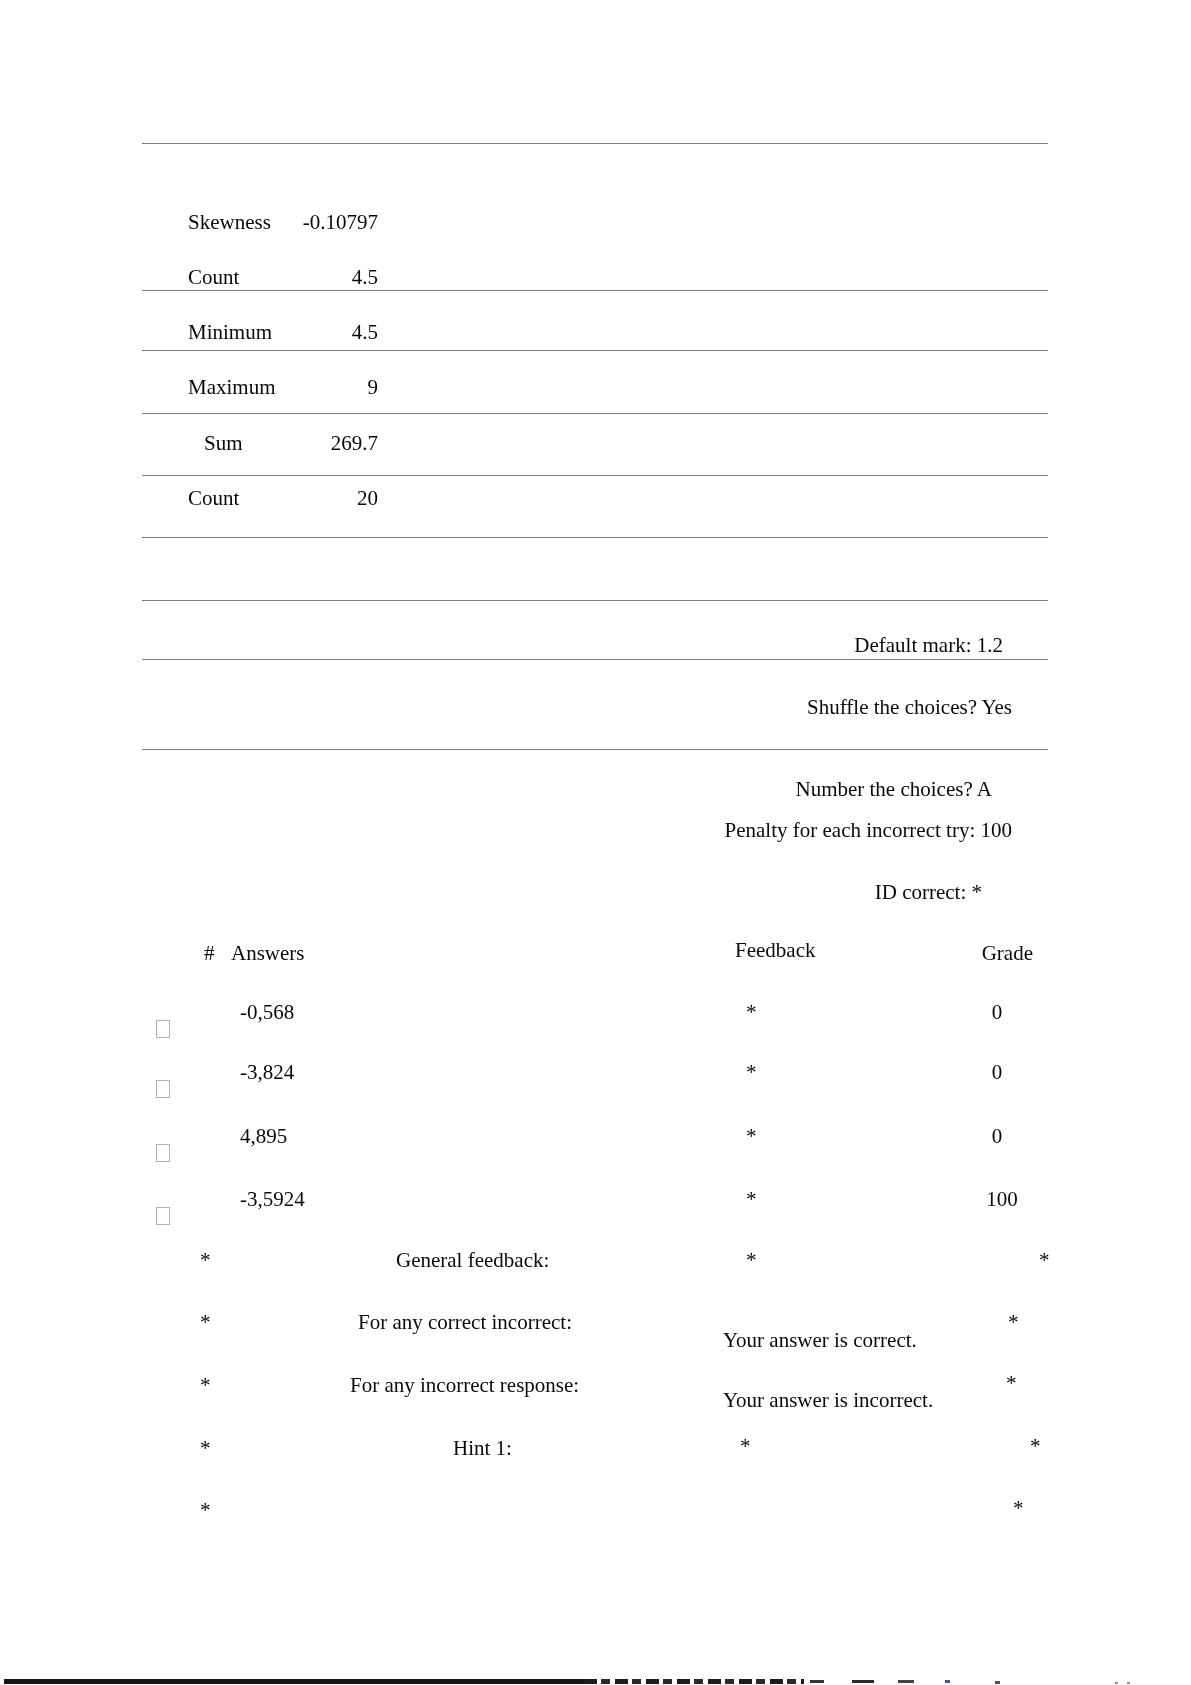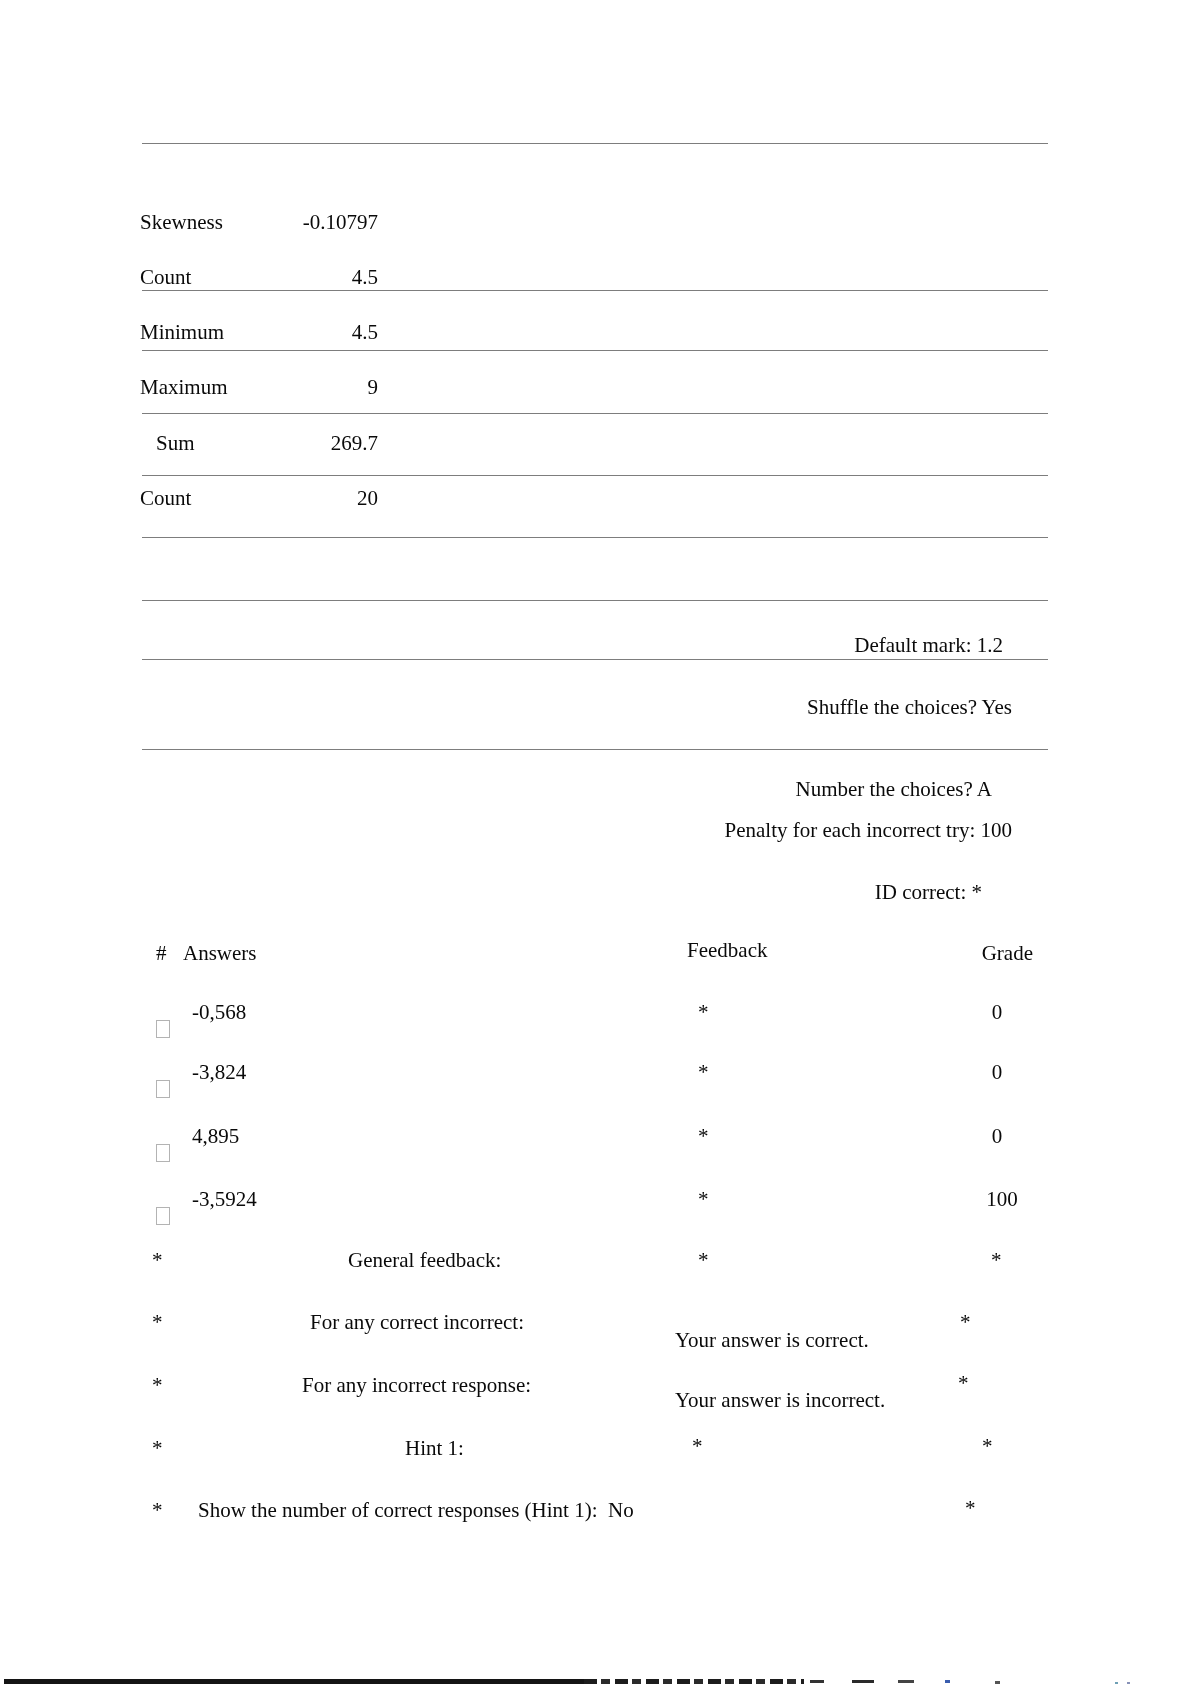--- a/index.html
+++ b/index.html
@@ -6,21 +6,21 @@
   .page {
     position: relative;
     width: 1191px;
     height: 1685px;
     background: #ffffff;
     overflow: hidden;
     font-family: "Liberation Serif", "DejaVu Serif", serif;
     font-size: 21px;
     color: #0a0a0a;
   }
-  .abs { position: absolute; white-space: nowrap; }
+  .abs { position: absolute; white-space: nowrap; margin-left: 48px; }
   .rule {
     position: absolute;
     left: 142px;
     width: 906px;
     height: 0;
     border-top: 1.4px solid #7d7d7d;
   }
   .tofu {
     position: absolute;
     width: 12px;
@@ -128,21 +128,20 @@
   <span class="abs" style="left:302px; top:1373px">For any incorrect response:</span>
   <span class="abs" style="left:675px; top:1388px">Your answer is incorrect.</span>
   <span class="abs" style="left:958px; top:1371px">*</span>
 
   <span class="abs" style="left:152px; top:1436px">*</span>
   <span class="abs" style="left:405px; top:1436px">Hint 1:</span>
   <span class="abs" style="left:692px; top:1434px">*</span>
   <span class="abs" style="left:982px; top:1434px">*</span>
 
   <span class="abs" style="left:152px; top:1498px">*</span>
-  <span class="abs pre" style="left:198px; top:1498px">Show the number of correct responses (Hint 1):  No</span>
   <span class="abs" style="left:965px; top:1496px">*</span>
 
   <div class="bar-solid" style="left:4px; top:1679px; width:580px; height:5px"></div>
   <div class="bar-noise" style="left:584px; top:1679px; width:220px; height:5px"></div>
   <div class="speck" style="left:810px; top:1680px; width:14px; height:3px; background:#333"></div>
   <div class="speck" style="left:852px; top:1680px; width:22px; height:3px; background:#2a2a2a"></div>
   <div class="speck" style="left:898px; top:1680px; width:16px; height:3px; background:#444"></div>
   <div class="speck" style="left:945px; top:1680px; width:5px; height:3px; background:#3a5dae"></div>
   <div class="speck" style="left:995px; top:1681px; width:5px; height:3px; background:#555"></div>
   <div class="speck" style="left:1115px; top:1682px; width:3px; height:2px; background:#6fa0b5"></div>

